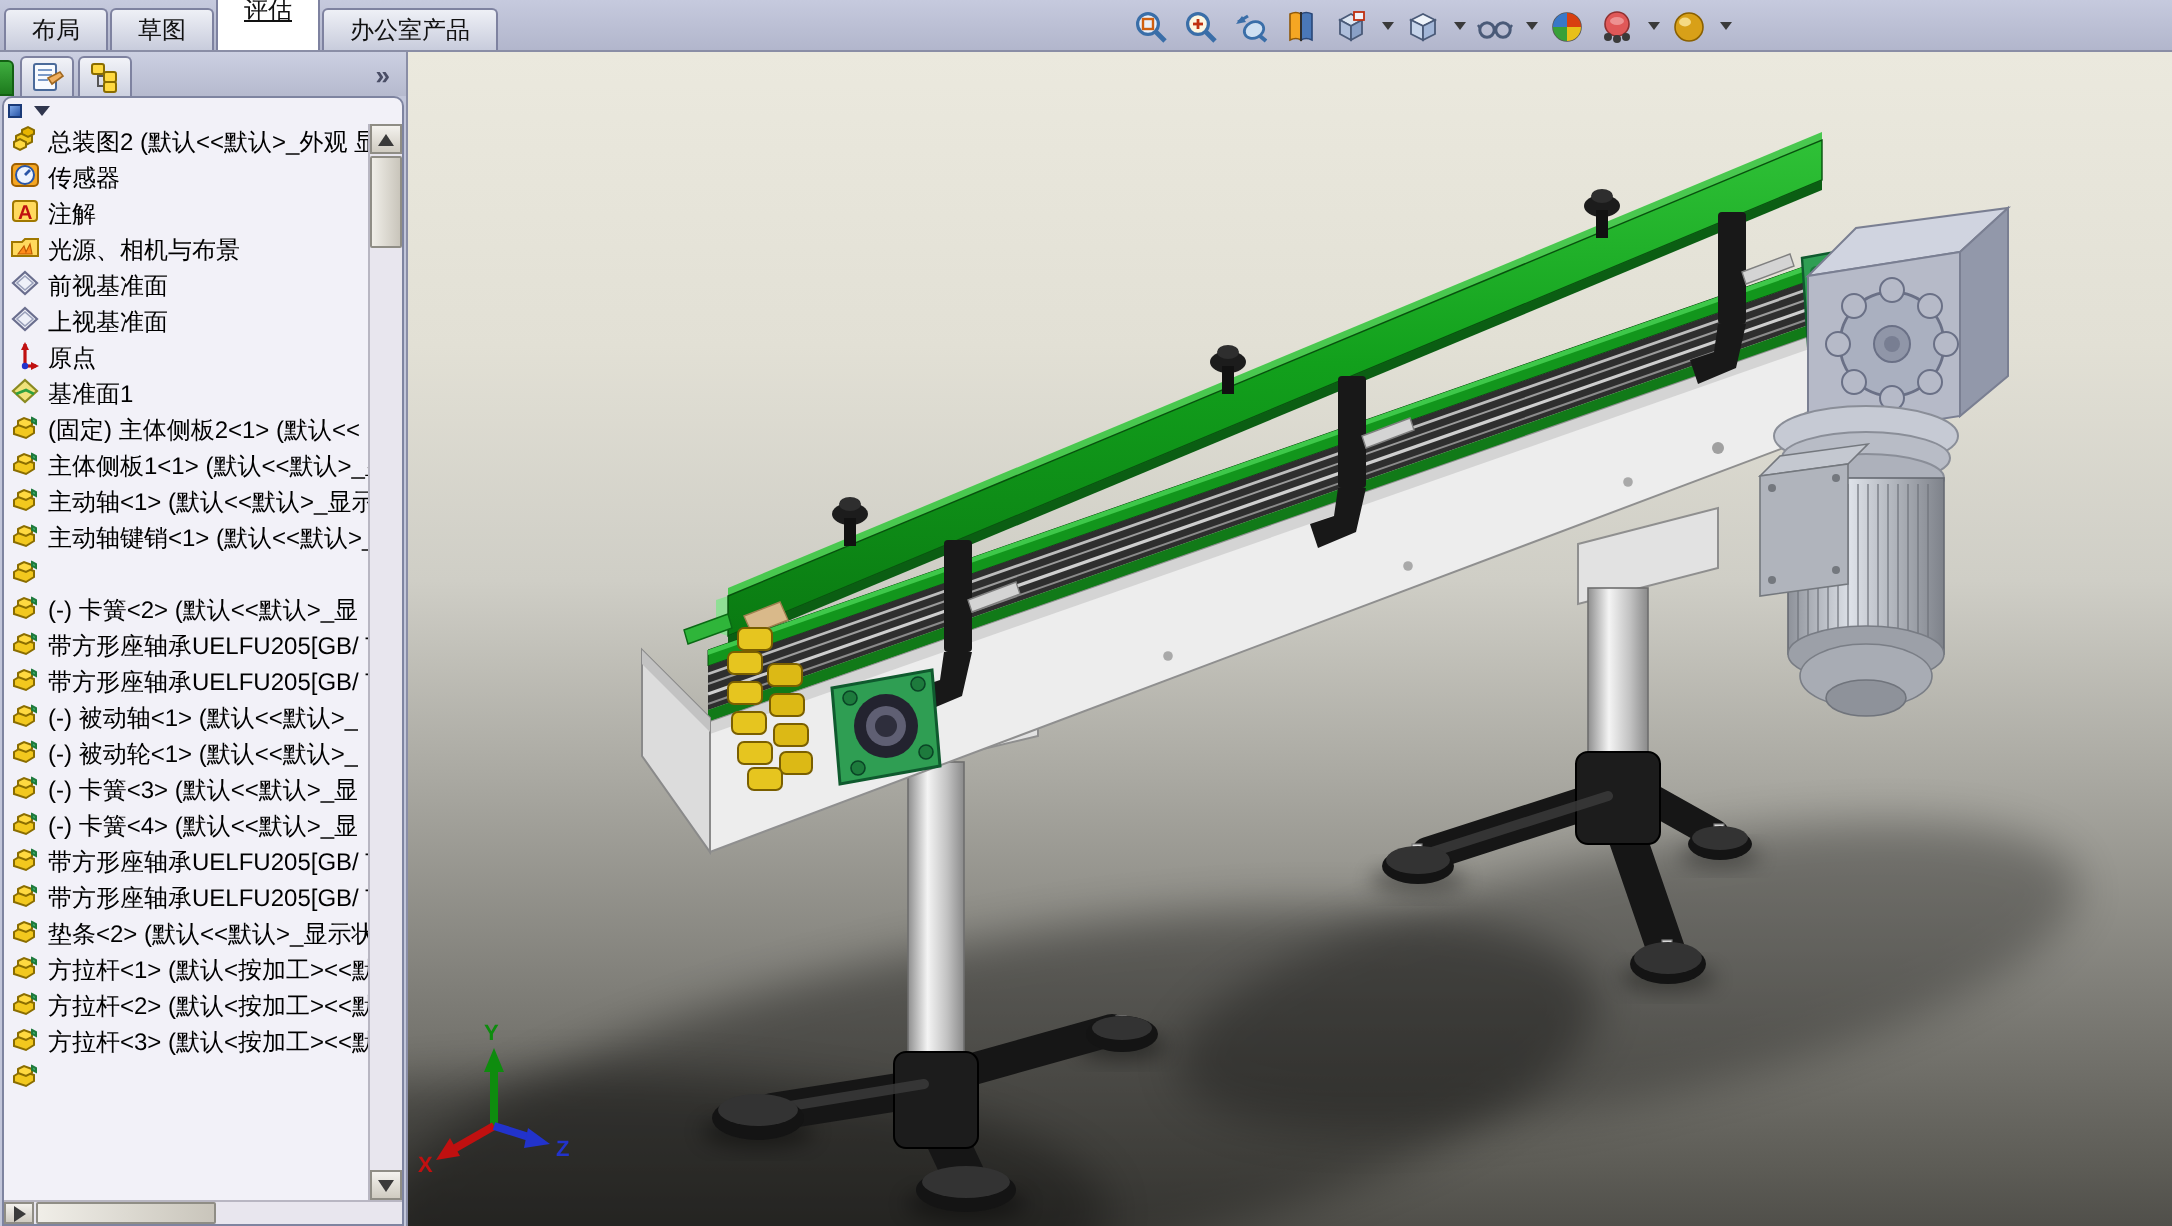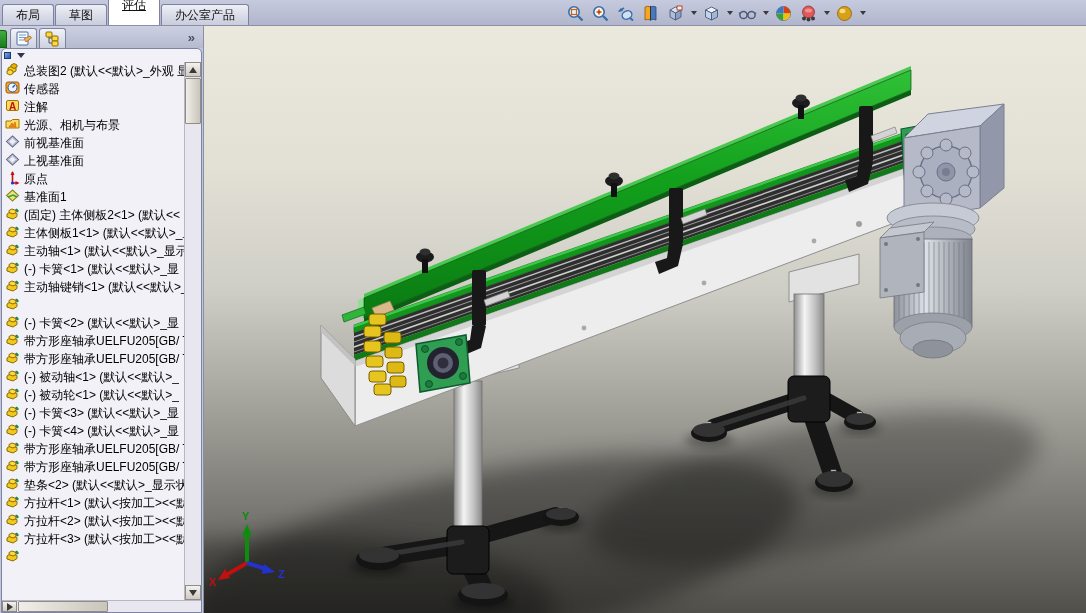--- a/index.html
+++ b/index.html
@@ -267,28 +267,20 @@
                 </svg></span>
               <span class="tree-label">主体侧板1&lt;1&gt; (默认&lt;&lt;默认&gt;_显</span>
             </div>
             <div class="tree-row">
               <span><svg width="15" height="15" viewBox="0 0 15 15">
                   <path d="M2 8 L6 5.5 L12 7.5 L12 10.5 L8 13 L2 11 Z" fill="#f2c81e" stroke="#8a6d00"></path>
                   <path d="M4 4.5 L7 3 L11 4.5 L11 6.5 L8 8 L4 6.5 Z" fill="#ffd940" stroke="#8a6d00"></path>
                   <path d="M11 3 L13 4 L13 6 L11 5 Z" fill="#3fae6a" stroke="#1d7a3c"></path>
                 </svg></span>
               <span class="tree-label">主动轴&lt;1&gt; (默认&lt;&lt;默认&gt;_显示</span>
-            </div>
-            <div class="tree-row">
-              <span><svg width="15" height="15" viewBox="0 0 15 15">
-                  <path d="M2 8 L6 5.5 L12 7.5 L12 10.5 L8 13 L2 11 Z" fill="#f2c81e" stroke="#8a6d00"></path>
-                  <path d="M4 4.5 L7 3 L11 4.5 L11 6.5 L8 8 L4 6.5 Z" fill="#ffd940" stroke="#8a6d00"></path>
-                  <path d="M11 3 L13 4 L13 6 L11 5 Z" fill="#3fae6a" stroke="#1d7a3c"></path>
-                </svg></span>
-              <span class="tree-label">(-) 卡簧&lt;1&gt; (默认&lt;&lt;默认&gt;_显</span>
             </div>
             <div class="tree-row">
               <span><svg width="15" height="15" viewBox="0 0 15 15">
                   <path d="M2 8 L6 5.5 L12 7.5 L12 10.5 L8 13 L2 11 Z" fill="#f2c81e" stroke="#8a6d00"></path>
                   <path d="M4 4.5 L7 3 L11 4.5 L11 6.5 L8 8 L4 6.5 Z" fill="#ffd940" stroke="#8a6d00"></path>
                   <path d="M11 3 L13 4 L13 6 L11 5 Z" fill="#3fae6a" stroke="#1d7a3c"></path>
                 </svg></span>
               <span class="tree-label">主动轴键销&lt;1&gt; (默认&lt;&lt;默认&gt;_</span>
             </div>
             <div class="tree-row">

